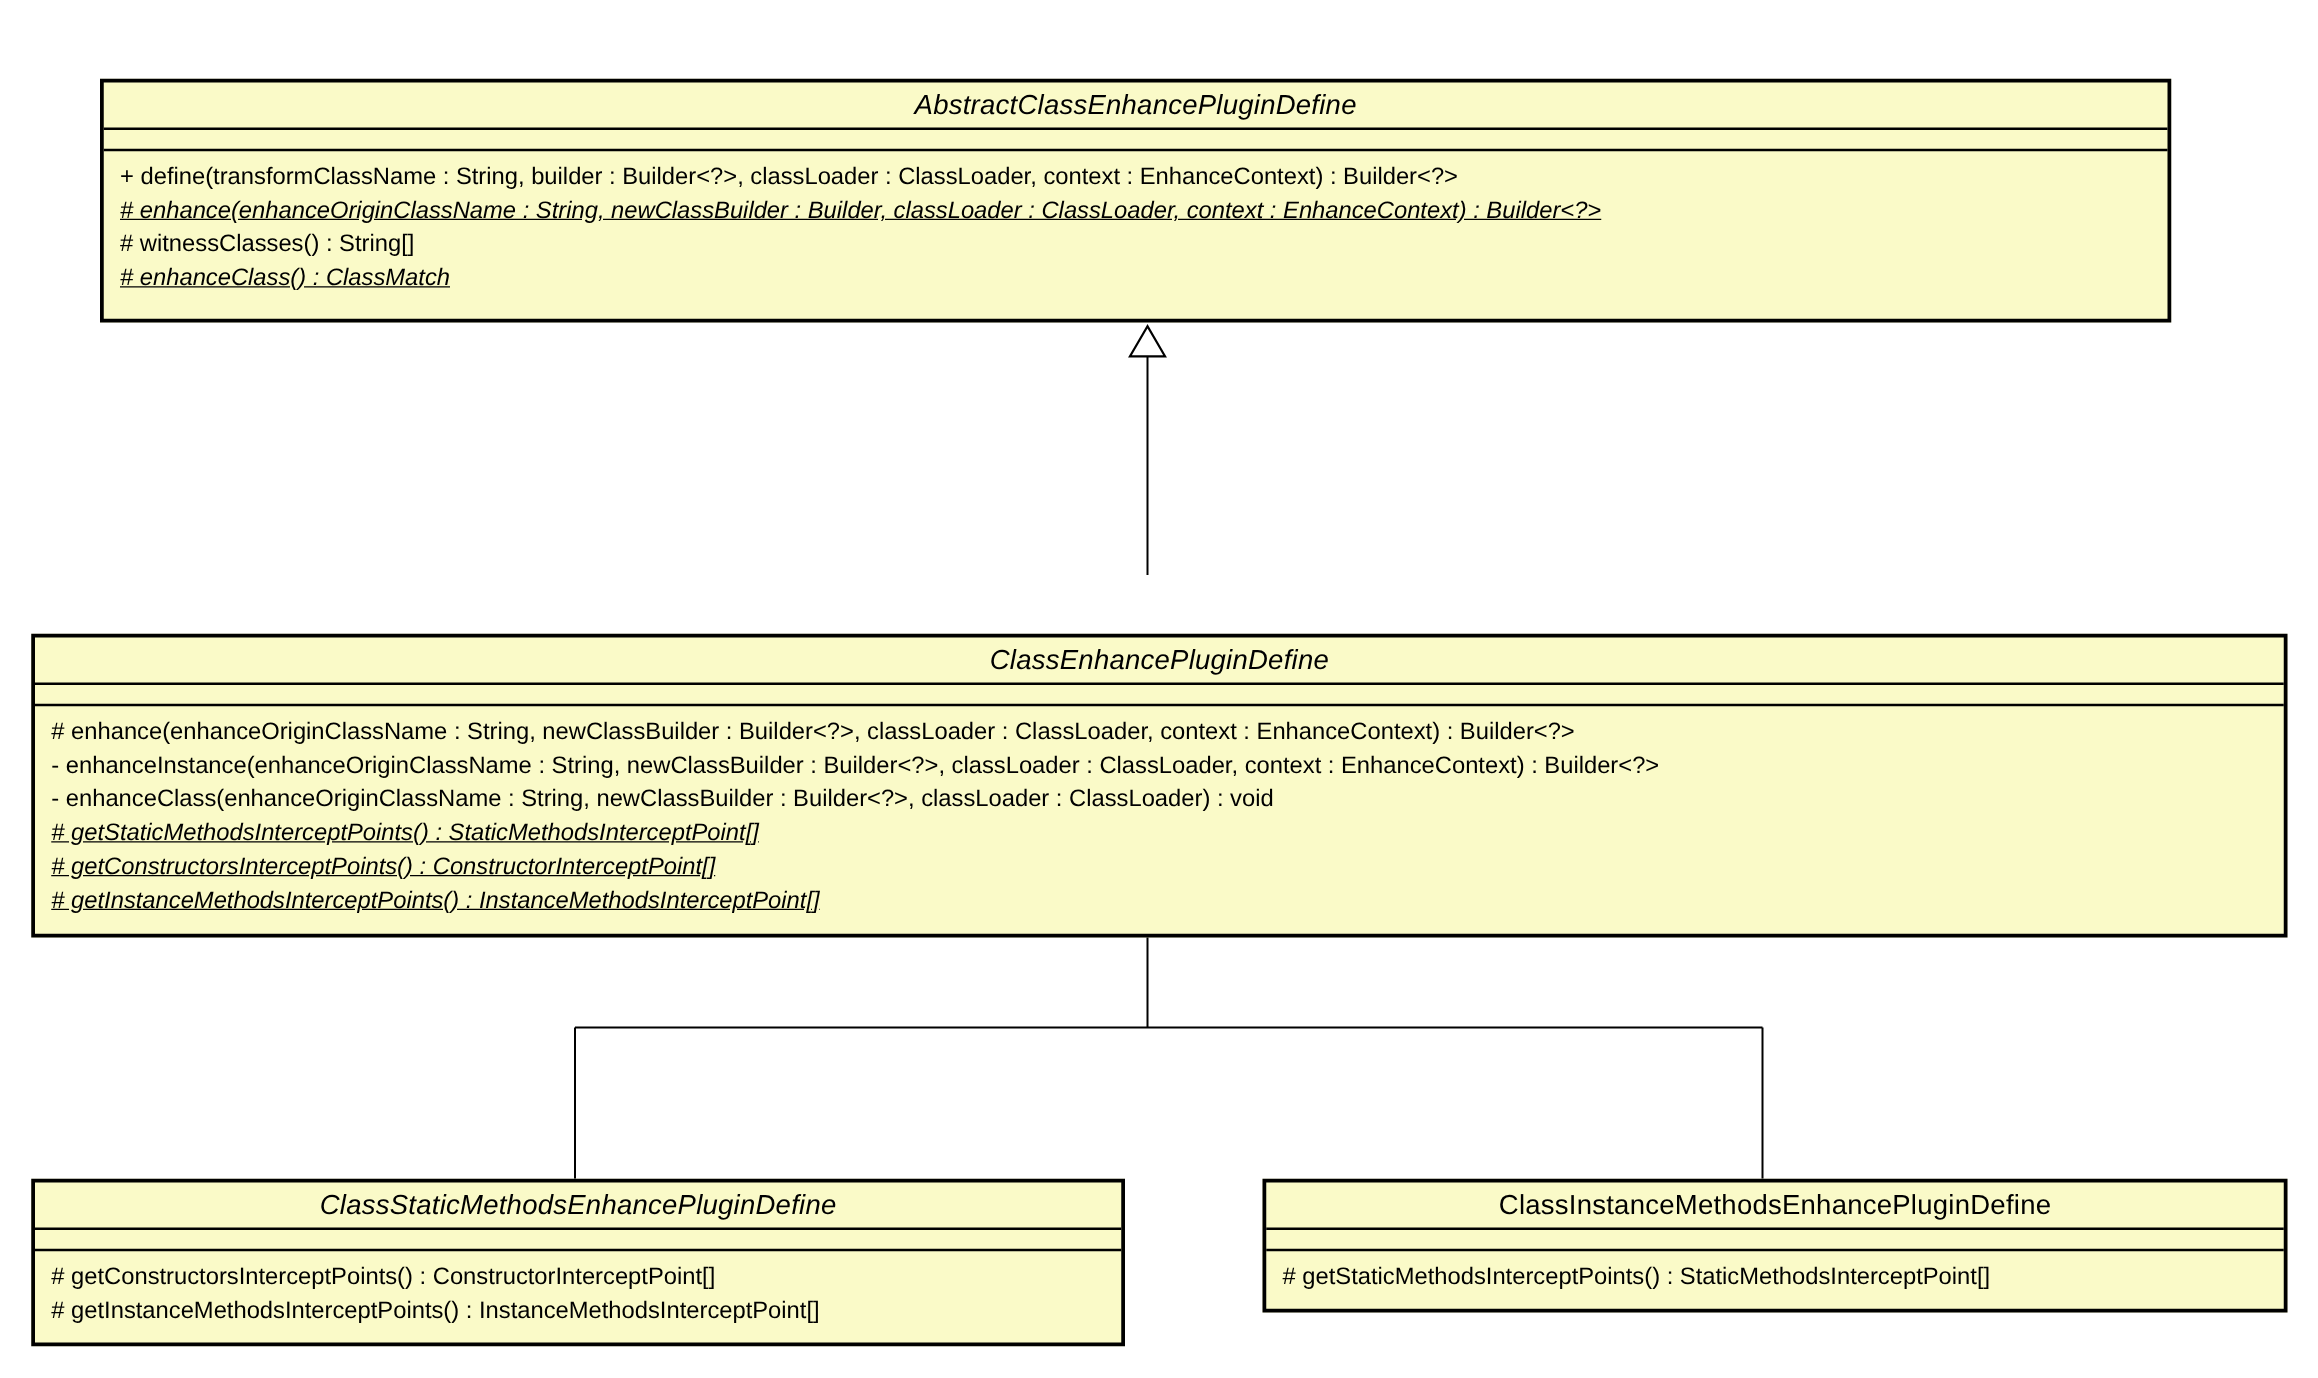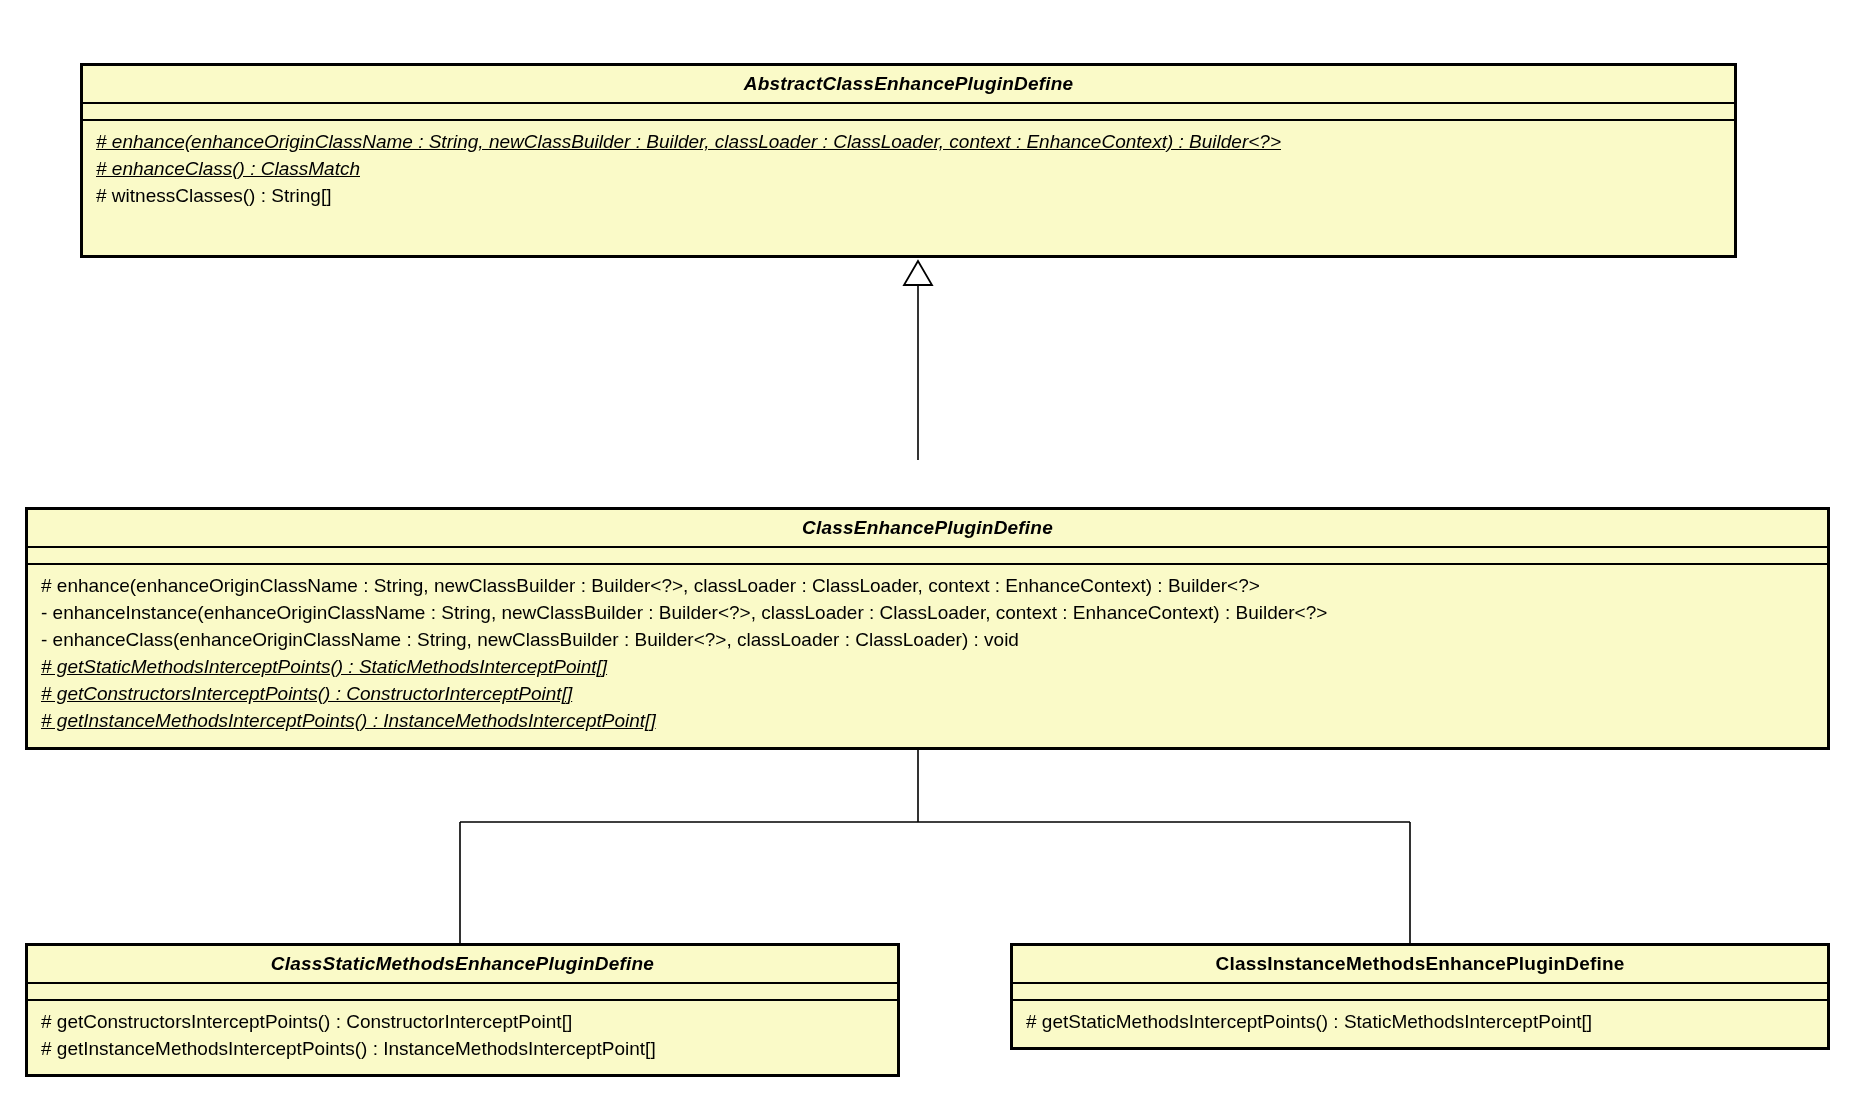--- a/index.html
+++ b/index.html
@@ -16,21 +16,21 @@
   .cls {
     position: absolute;
     background: #FAFAC8;
     border: 3px solid #000000;
     display: flex; flex-direction: column;
   }
   .ttl {
     height: 38px; flex: 0 0 38px;
     border-bottom: 2px solid #000000;
     display: flex; align-items: center; justify-content: center;
-    font-size: 19px; font-weight: bold;
+    font-size: 22px; font-weight: normal;
     letter-spacing: 0.2px;
   }
   .bi { font-style: italic; }
   .attrs { height: 17px; flex: 0 0 17px; border-bottom: 2px solid #000000; }
   .ops { flex: 1 1 auto; padding: 7px 13px 4px 13px; font-size: 19px; overflow: hidden; }
   .m { line-height: 27px; white-space: nowrap; }
   .it { font-style: italic; text-decoration: underline; }
 </style>
 </head>
 <body>
@@ -43,23 +43,24 @@
     <line class="ln" x1="918" y1="285" x2="918" y2="460"></line>
 
     <polygon class="tri" points="918,706 904,730 932,730"></polygon>
     <path class="ln" d="M918,730 L918,822 M460,822 L1410,822 M460,822 L460,943 M1410,822 L1410,943"></path>
   </svg>
 
   <div class="cls" style="left:80px; top:63px; width:1657px; height:195px;">
     <div class="ttl bi">AbstractClassEnhancePluginDefine</div>
     <div class="attrs"></div>
     <div class="ops">
+      <div class="m">+ define(transformClassName : String, builder : Builder&lt;?&gt;, classLoader : ClassLoader, context : EnhanceContext) : Builder&lt;?&gt;</div>
       <div class="m it"># enhance(enhanceOriginClassName : String, newClassBuilder : Builder, classLoader : ClassLoader, context : EnhanceContext) : Builder&lt;?&gt;</div>
+      <div class="m"># witnessClasses() : String[]</div>
       <div class="m it"># enhanceClass() : ClassMatch</div>
-      <div class="m"># witnessClasses() : String[]</div>
     </div>
   </div>
 
   <div class="cls" style="left:25px; top:460px; width:1805px; height:243px;margin-top:47px;">
     <div class="ttl bi">ClassEnhancePluginDefine</div>
     <div class="attrs"></div>
     <div class="ops">
       <div class="m"># enhance(enhanceOriginClassName : String, newClassBuilder : Builder&lt;?&gt;, classLoader : ClassLoader, context : EnhanceContext) : Builder&lt;?&gt;</div>
       <div class="m">- enhanceInstance(enhanceOriginClassName : String, newClassBuilder : Builder&lt;?&gt;, classLoader : ClassLoader, context : EnhanceContext) : Builder&lt;?&gt;</div>
       <div class="m">- enhanceClass(enhanceOriginClassName : String, newClassBuilder : Builder&lt;?&gt;, classLoader : ClassLoader) : void</div>

